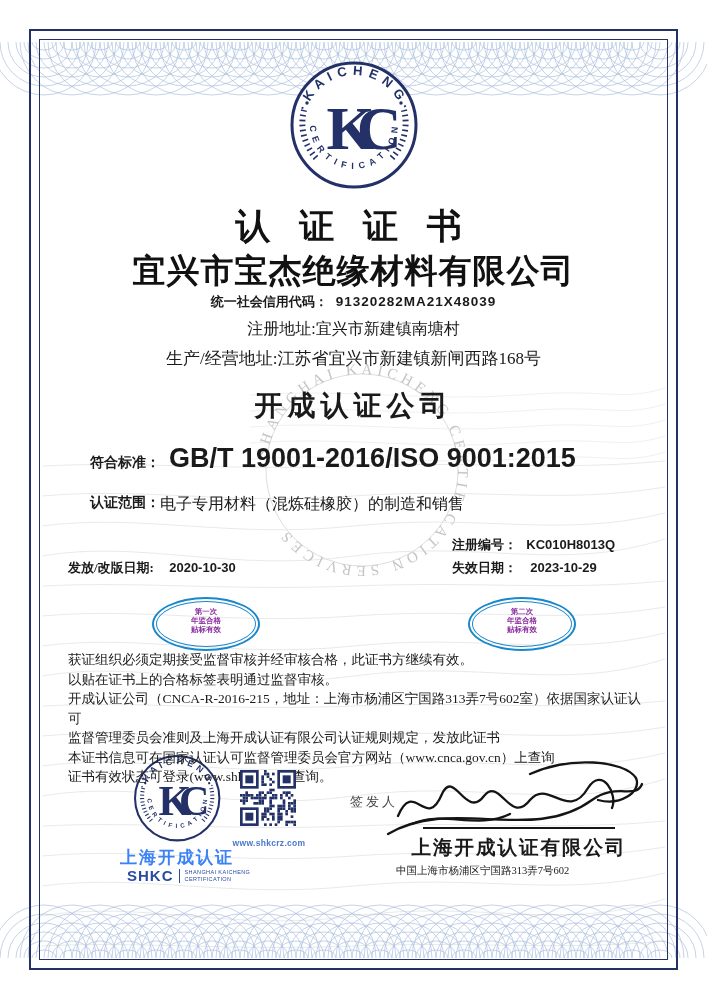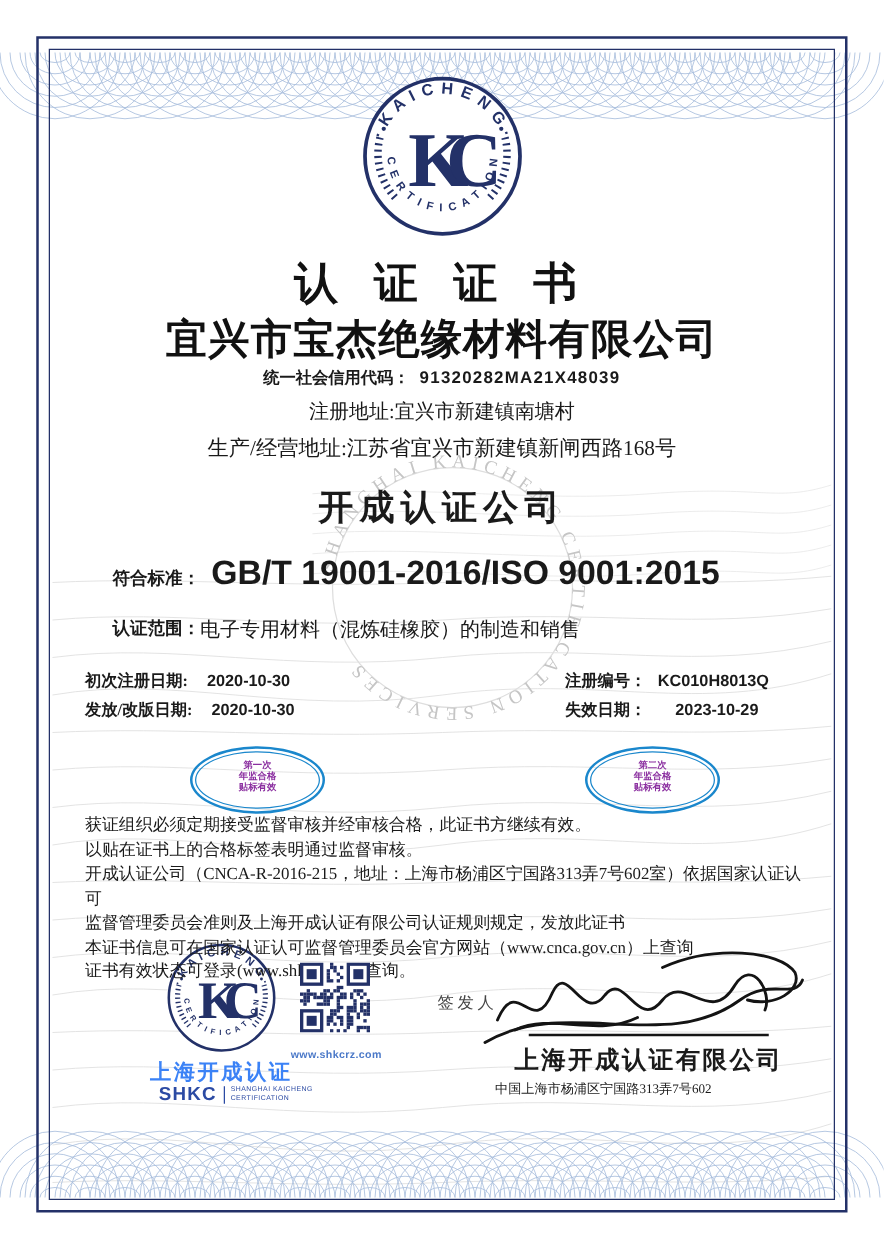--- a/index.html
+++ b/index.html
@@ -406,35 +406,31 @@
     <div class="abs standard-row">
       <span class="standard-label">符合标准：</span>
       <span class="standard-value">GB/T 19001-2016/ISO 9001:2015</span>
     </div>
 
     <div class="abs scope-row">
       <span class="scope-label">认证范围：</span>
       <span class="scope-value">电子专用材料（混炼硅橡胶）的制造和销售</span>
     </div>
 
-    <div class="abs date-row" style="left:68px;top:536px;">
-      <span class="date-label">初次注册日期:</span>
-      <span class="date-value">2020-10-30</span>
-    </div>
     <div class="abs date-row" style="left:68px;top:559px;">
       <span class="date-label">发放/改版日期:</span>
       <span class="date-value">2020-10-30</span>
     </div>
     <div class="abs date-row" style="left:452px;top:536px;">
       <span class="date-label">注册编号：</span>
       <span class="date-value" style="margin-left:6px;">KC010H8013Q</span>
     </div>
     <div class="abs date-row" style="left:452px;top:559px;">
       <span class="date-label">失效日期：</span>
-      <span class="date-value" style="margin-left:20px;">2023-10-29</span>
+      <span class="date-value" style="margin-left:10px;">2023-10-29</span>
     </div>
 
     <div class="stamp" style="left:152px;top:597px;">
       <div class="stamp-text">
         <div>第一次</div>
         <div>年监合格</div>
         <div>贴标有效</div>
       </div>
     </div>
     <div class="stamp" style="left:468px;top:597px;">

